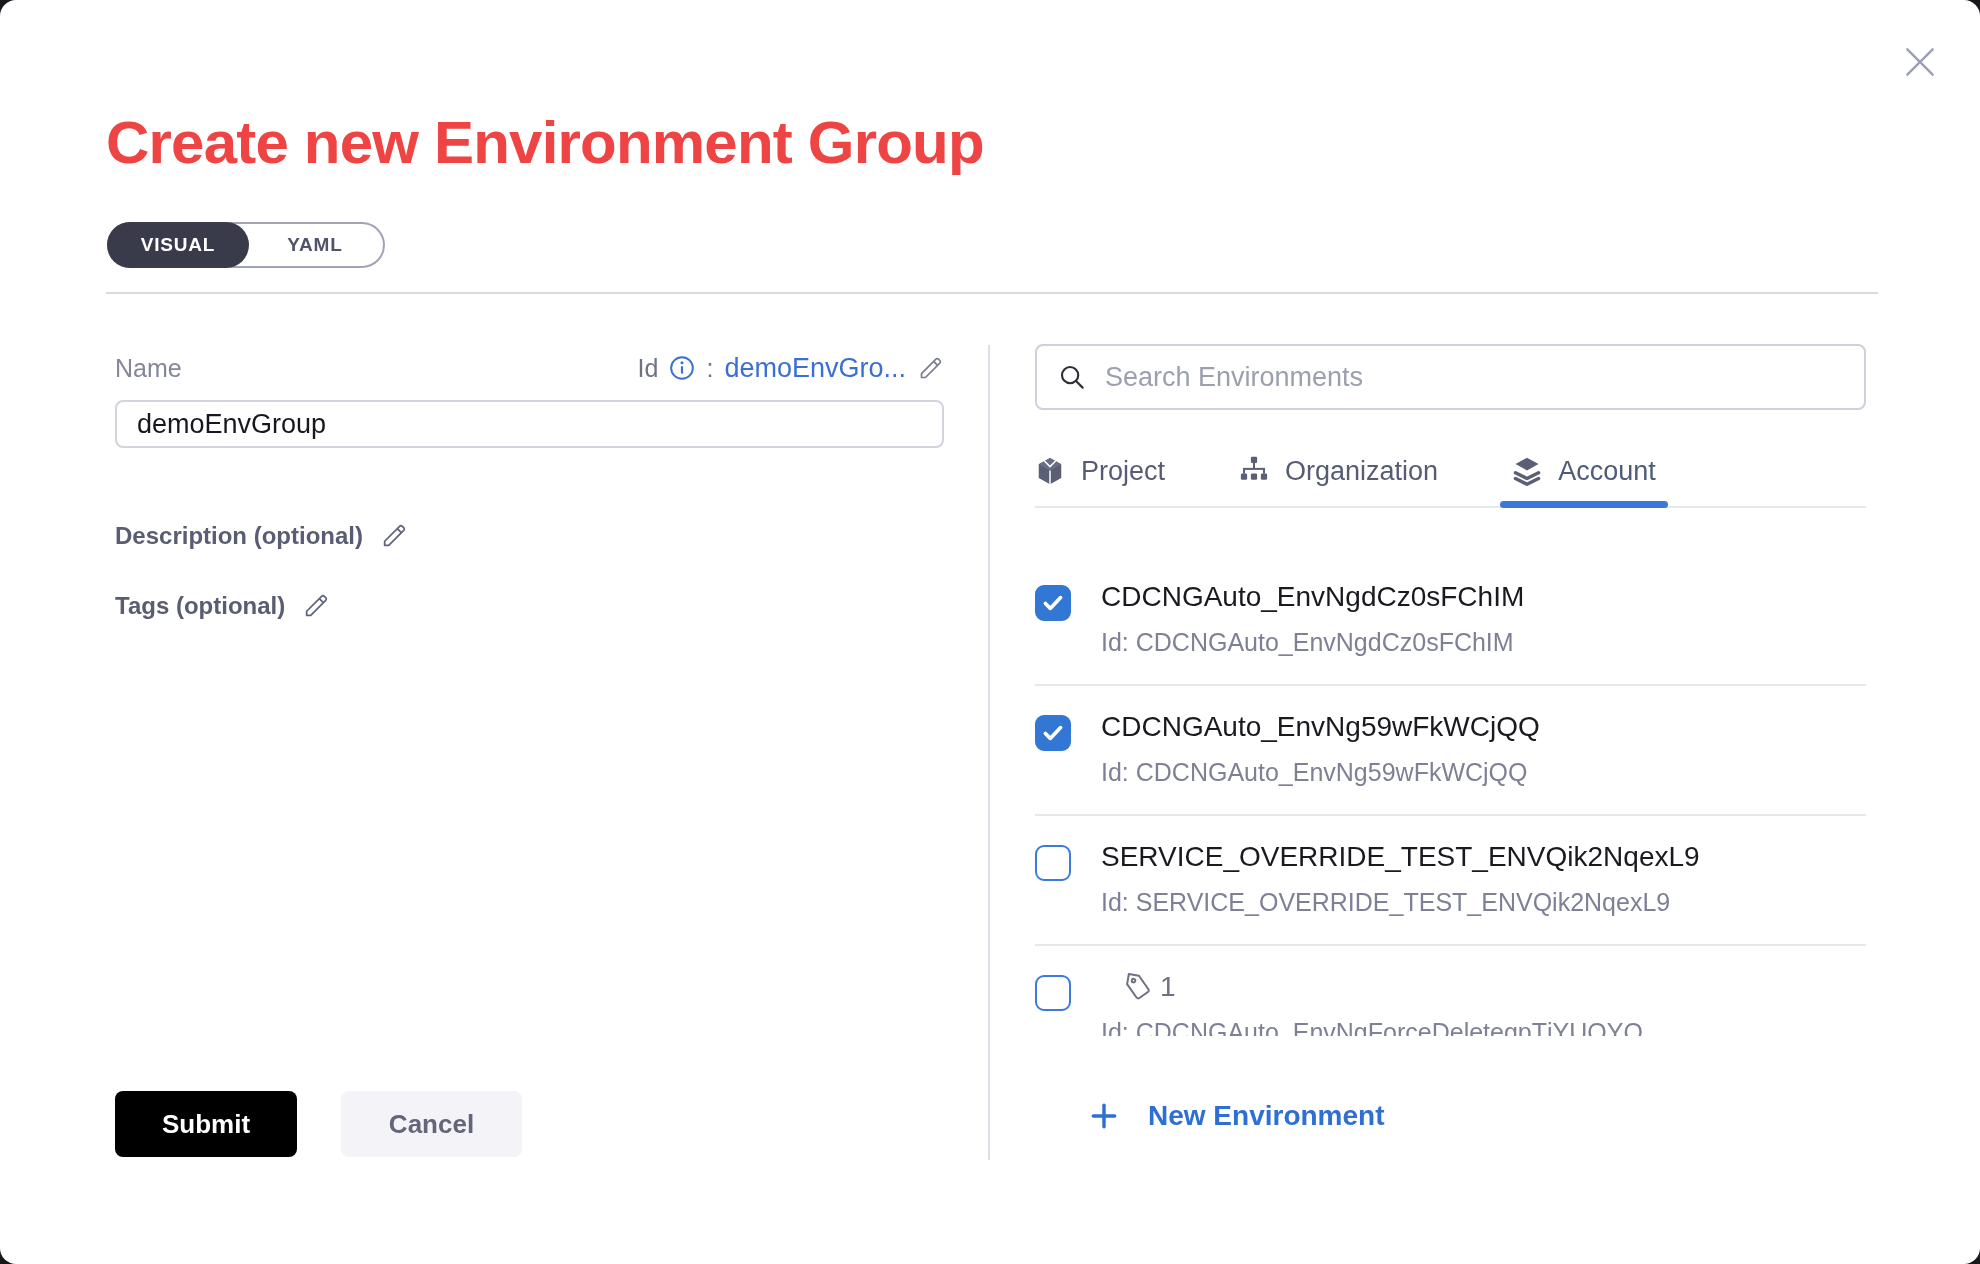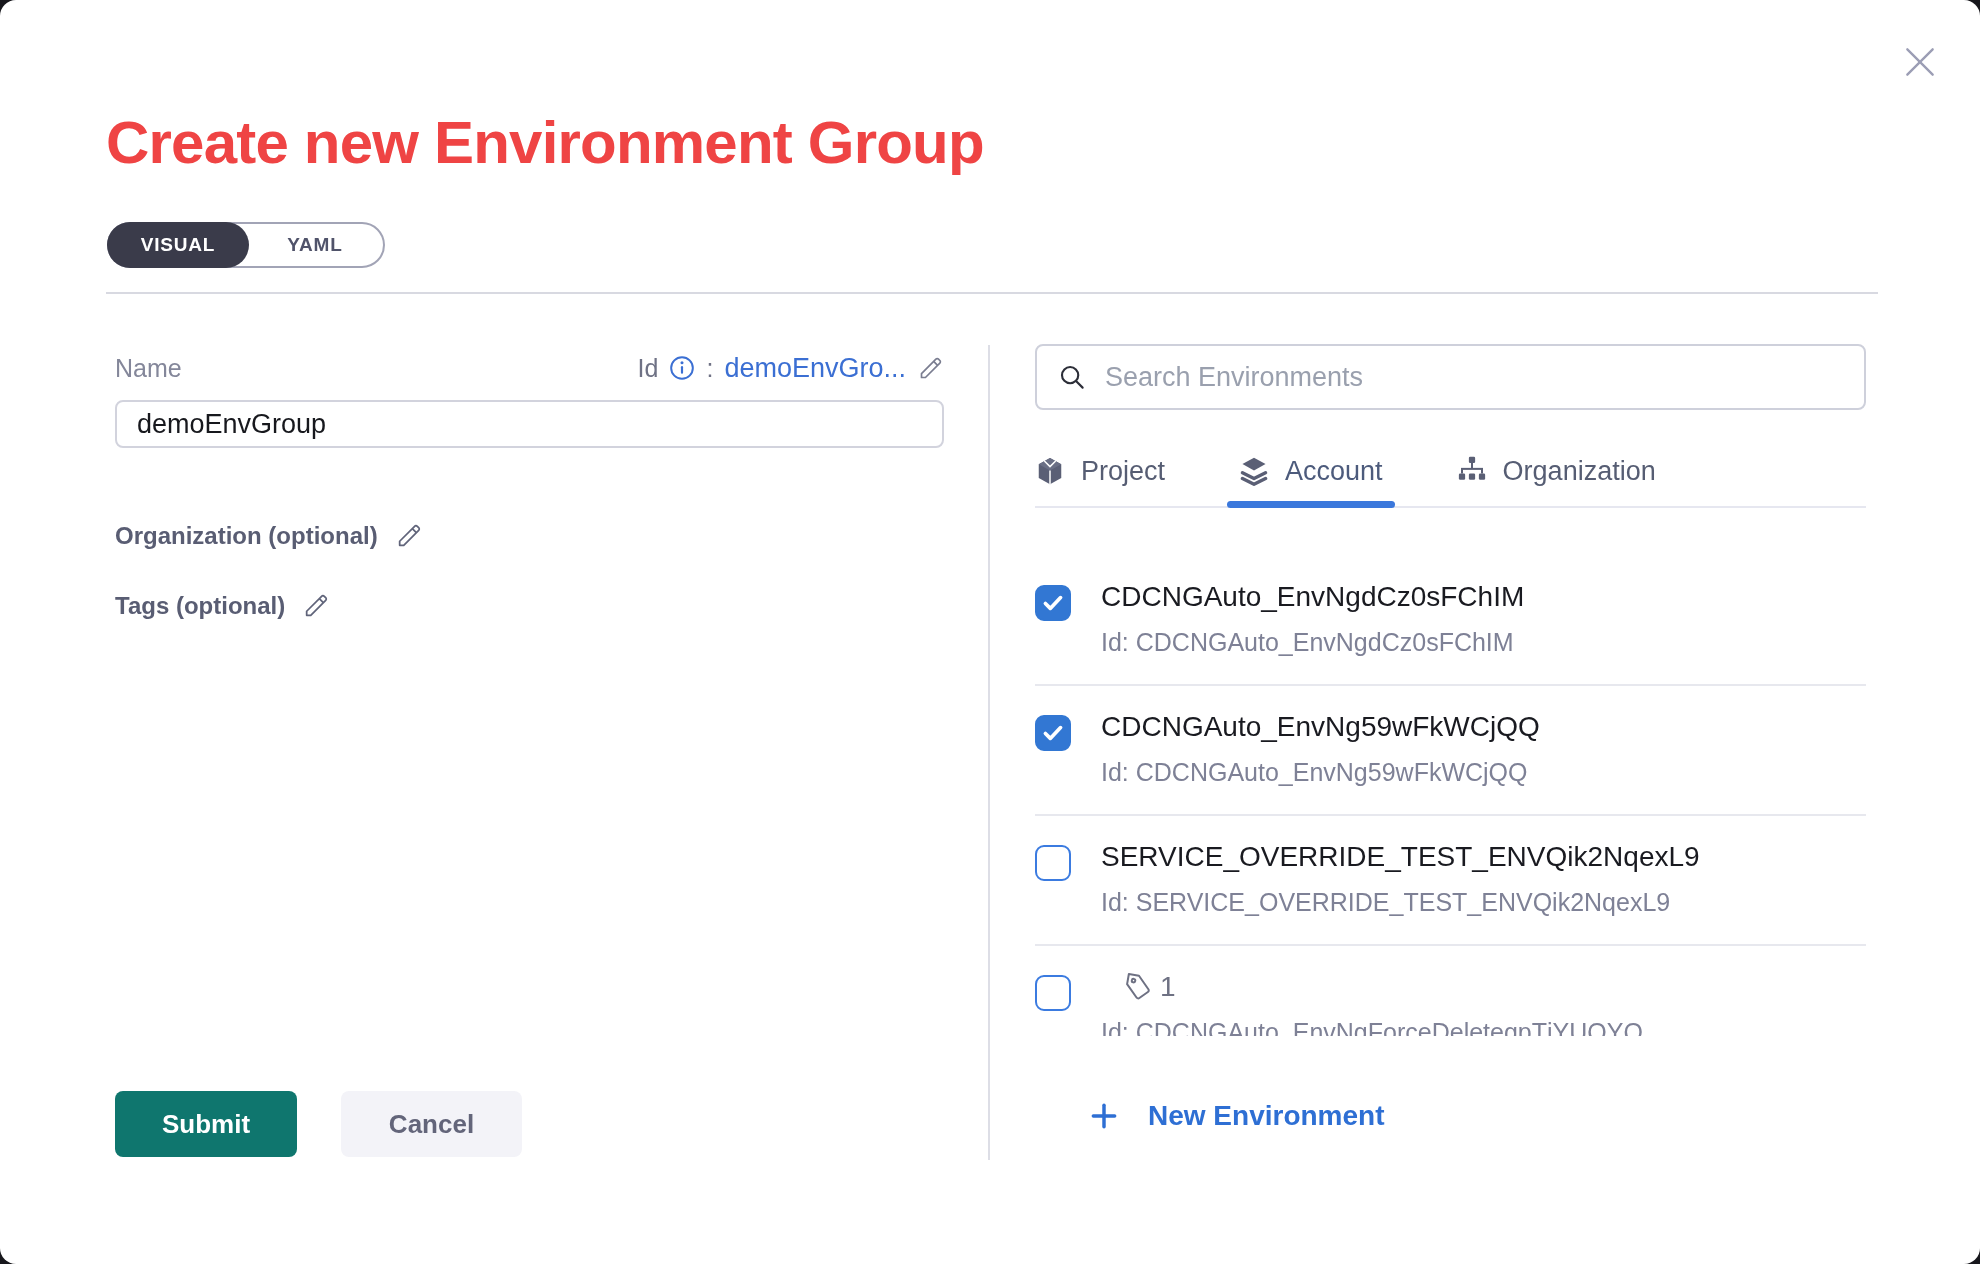--- a/index.html
+++ b/index.html
@@ -77,21 +77,21 @@
   .section-label-row.tags { margin-top:42px; }
   .section-label { font-size:24px; font-weight:700; color:#595d73; }
   
   .actions { position:absolute; left:115px; top:1091px; display:flex; gap:44px; }
   .btn {
     height:66px; border:none; border-radius:8px;
     font-size:26px; font-weight:700; cursor:pointer;
     display:flex; align-items:center; justify-content:center;
     font-family:"Liberation Sans","DejaVu Sans",sans-serif;
   }
-  .btn-primary { width:182px; background:#0f766e; color:#ffffff; }
+  .btn-primary { width:182px; background:#000000; color:#ffffff; }
   .btn-secondary { width:181px; background:#f3f3f8; color:#63657a; }
   
   .v-divider {
     position:absolute; left:988px; top:345px;
     width:2px; height:815px; background:#dddee6;
   }
   
   .right-panel { position:absolute; left:1035px; top:344px; width:831px; }
   .search-box {
     height:66px; border:2px solid #ced0db; border-radius:8px;
@@ -192,21 +192,21 @@
             <path d="M4 20v-3.5L16.8 3.7a1.6 1.6 0 0 1 2.3 0l1.2 1.2a1.6 1.6 0 0 1 0 2.3L7.5 20H4z"></path>
             <line x1="14.8" y1="5.7" x2="18.3" y2="9.2"></line>
           </svg>
         </span>
       </span>
     </div>
 
     <input class="name-input" type="text" value="demoEnvGroup" style="">
 
     <div class="section-label-row description">
-      <span class="section-label">Organization (optional)</span>
+      <span class="section-label">Description (optional)</span>
       <span class="icon-btn">
         <svg width="28" height="28" viewBox="0 0 24 24" fill="none" stroke="#60647a" stroke-width="1.5" stroke-linejoin="round">
           <path d="M4 20v-3.5L16.8 3.7a1.6 1.6 0 0 1 2.3 0l1.2 1.2a1.6 1.6 0 0 1 0 2.3L7.5 20H4z"></path>
           <line x1="14.8" y1="5.7" x2="18.3" y2="9.2"></line>
         </svg>
       </span>
     </div>
 
     <div class="section-label-row tags">
       <span class="section-label">Tags (optional)</span>
@@ -242,45 +242,45 @@
       <div class="scope-tab">
         <span style="display:flex;">
           <svg width="30" height="30" viewBox="0 0 24 24" fill="#5a5f75">
             <path d="M12 1.5l9 5v11l-9 5-9-5v-11z"></path>
             <path d="M12 1.5l9 5-9 5-9-5z" fill="#6a6f85"></path>
             <path d="M12 11.5v11" stroke="#ffffff" stroke-width="1.2"></path>
             <path d="M7.5 4l4.5 4.5L16.5 4" stroke="#ffffff" stroke-width="1.2" fill="none"></path>
           </svg>
         </span>
         <span class="tab-label">Project</span>
-      </div>
-      <div class="scope-tab selected">
-        <span style="display:flex;">
-          <svg width="30" height="30" viewBox="0 0 24 26" fill="none">
-            <path d="M12 1.5l10 5.5-10 5.5L2 7z" fill="#5a5f75"></path>
-            <path d="M2 14.5l10 5 10-5" stroke="#5a5f75" stroke-width="3" stroke-linecap="round" stroke-linejoin="round"></path>
-            <path d="M2 19.5l10 5 10-5" stroke="#5a5f75" stroke-width="3" stroke-linecap="round" stroke-linejoin="round"></path>
-          </svg>
-        </span>
-        <span class="tab-label">Account</span>
       </div>
       <div class="scope-tab">
         <span style="display:flex;">
           <svg width="30" height="30" viewBox="0 0 24 24" fill="#5a5f75">
             <rect x="9.5" y="0.5" width="5" height="5" rx="1"></rect>
             <rect x="11.2" y="5.5" width="1.6" height="4.5"></rect>
             <rect x="3.2" y="9.5" width="17.6" height="1.6"></rect>
             <rect x="3.2" y="10.5" width="1.6" height="3.5"></rect>
             <rect x="19.2" y="10.5" width="1.6" height="3.5"></rect>
             <rect x="1.5" y="14" width="5" height="5" rx="1"></rect>
             <rect x="9.5" y="14" width="5" height="5" rx="1"></rect>
             <rect x="17.5" y="14" width="5" height="5" rx="1"></rect>
           </svg>
         </span>
         <span class="tab-label">Organization</span>
+      </div>
+      <div class="scope-tab selected">
+        <span style="display:flex;">
+          <svg width="30" height="30" viewBox="0 0 24 26" fill="none">
+            <path d="M12 1.5l10 5.5-10 5.5L2 7z" fill="#5a5f75"></path>
+            <path d="M2 14.5l10 5 10-5" stroke="#5a5f75" stroke-width="3" stroke-linecap="round" stroke-linejoin="round"></path>
+            <path d="M2 19.5l10 5 10-5" stroke="#5a5f75" stroke-width="3" stroke-linecap="round" stroke-linejoin="round"></path>
+          </svg>
+        </span>
+        <span class="tab-label">Account</span>
       </div>
     </div>
 
     <div class="env-list">
 
       <div class="env-row">
         <span class="checkbox checked">
           <svg width="26" height="26" viewBox="0 0 24 24" fill="none" stroke="#ffffff" stroke-width="3.4" stroke-linecap="round" stroke-linejoin="round">
             <path d="M5 12.5l4.5 4.5L19 7"></path>
           </svg>

